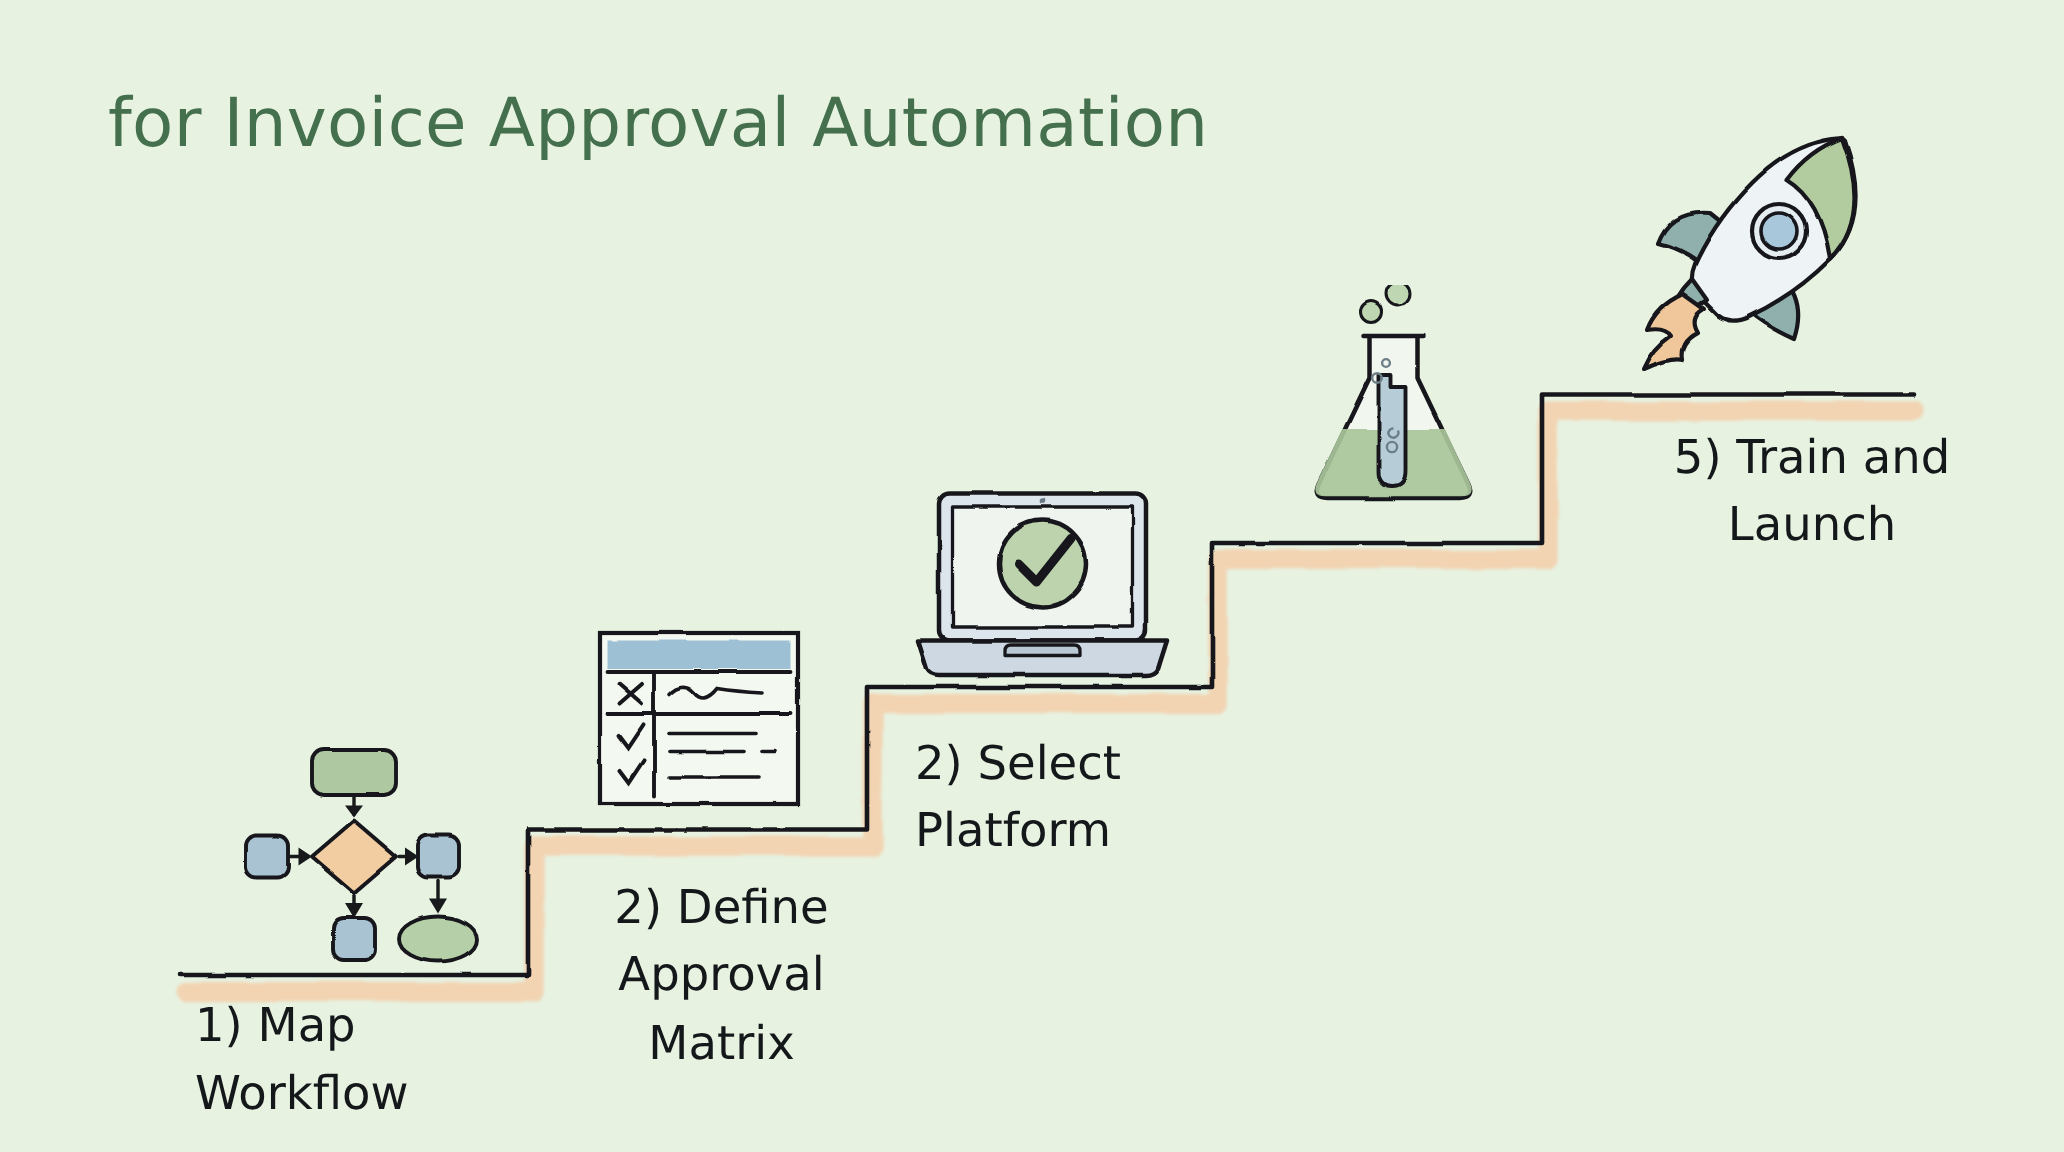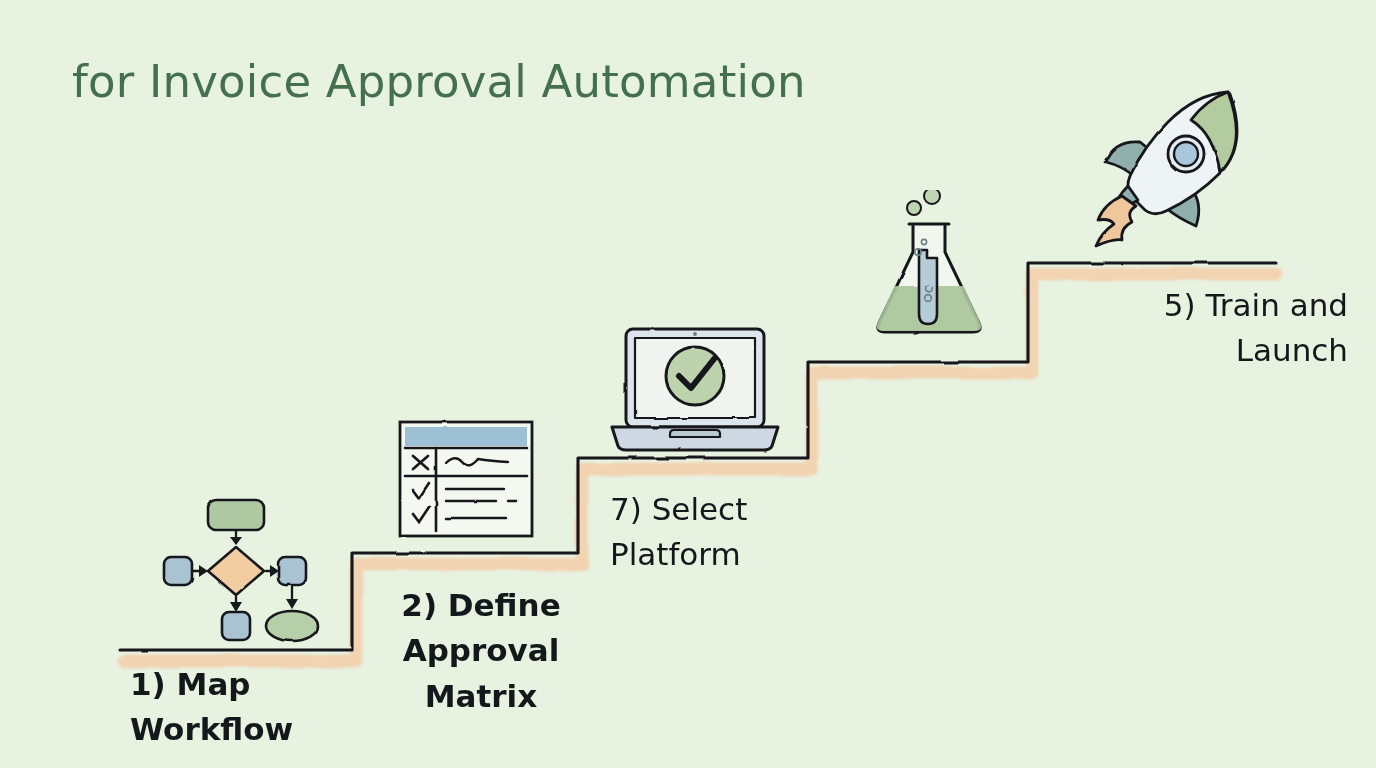--- a/index.html
+++ b/index.html
@@ -49,28 +49,28 @@
   
   .step-label {
     position: absolute;
     color: #15181a;
     font-family: "DejaVu Sans", "Liberation Sans", sans-serif;
     font-size: 31px;
     font-weight: 400;
     line-height: 1.46;
     white-space: pre-line;
   }
-  .step-label.center { text-align: center; font-weight: bold; }
+  .step-label.center { text-align: center; }
   .step-label.left   { text-align: left; }
 
   #step-label-1 { left: 130px;  top: 662px; width: 220px; text-align: left; }
   #step-label-2 { left: 372px;  top: 583px; width: 218px; text-align: center; }
   #step-label-3 { left: 610px;  top: 487px; width: 240px; text-align: left;   }
   #step-label-4 { left: 840px;  top: 390px; width: 260px; text-align: left;   }
-  #step-label-5 { left: 1068px; top: 283px; width: 280px; text-align: right;   }
+  #step-label-5 { left: 1068px; top: 283px; width: 280px; text-align: center;   }
 
   
   .icon-wrap { position: absolute; }
   #icon-flowchart { left: 160px;  top: 495px; width: 165px; height: 150px; }
   #icon-matrix    { left: 396px;  top: 418px; width: 140px; height: 122px; }
   #icon-laptop    { left: 604px;  top: 326px; width: 182px; height: 128px; }
   #icon-flask     { left: 866px;  top: 190px; width: 126px; height: 148px; }
   #icon-rocket    { left: 1092px; top: 80px;  width: 150px; height: 168px; }
 </style>
 </head>
@@ -231,18 +231,18 @@
         <path d="M30 116 Q12 124 6 140 Q18 138 22 144 Q10 152 4 166 Q22 158 30 160 Q28 148 40 142 Q34 132 44 126 Z" fill="#f0c79a"></path>
       </g>
     </svg>
   </div>
 
   <div class="step-label center" id="step-label-1">1) Map
 Workflow</div>
   <div class="step-label center" id="step-label-2">2) Define
 Approval
 Matrix</div>
-  <div class="step-label left" id="step-label-3">7) Select
+  <div class="step-label left" id="step-label-3">2) Select
 Platform</div>
   <div class="step-label left" id="step-label-5">5) Train and
 Launch</div>
 
 </div>
 
 </body></html>

